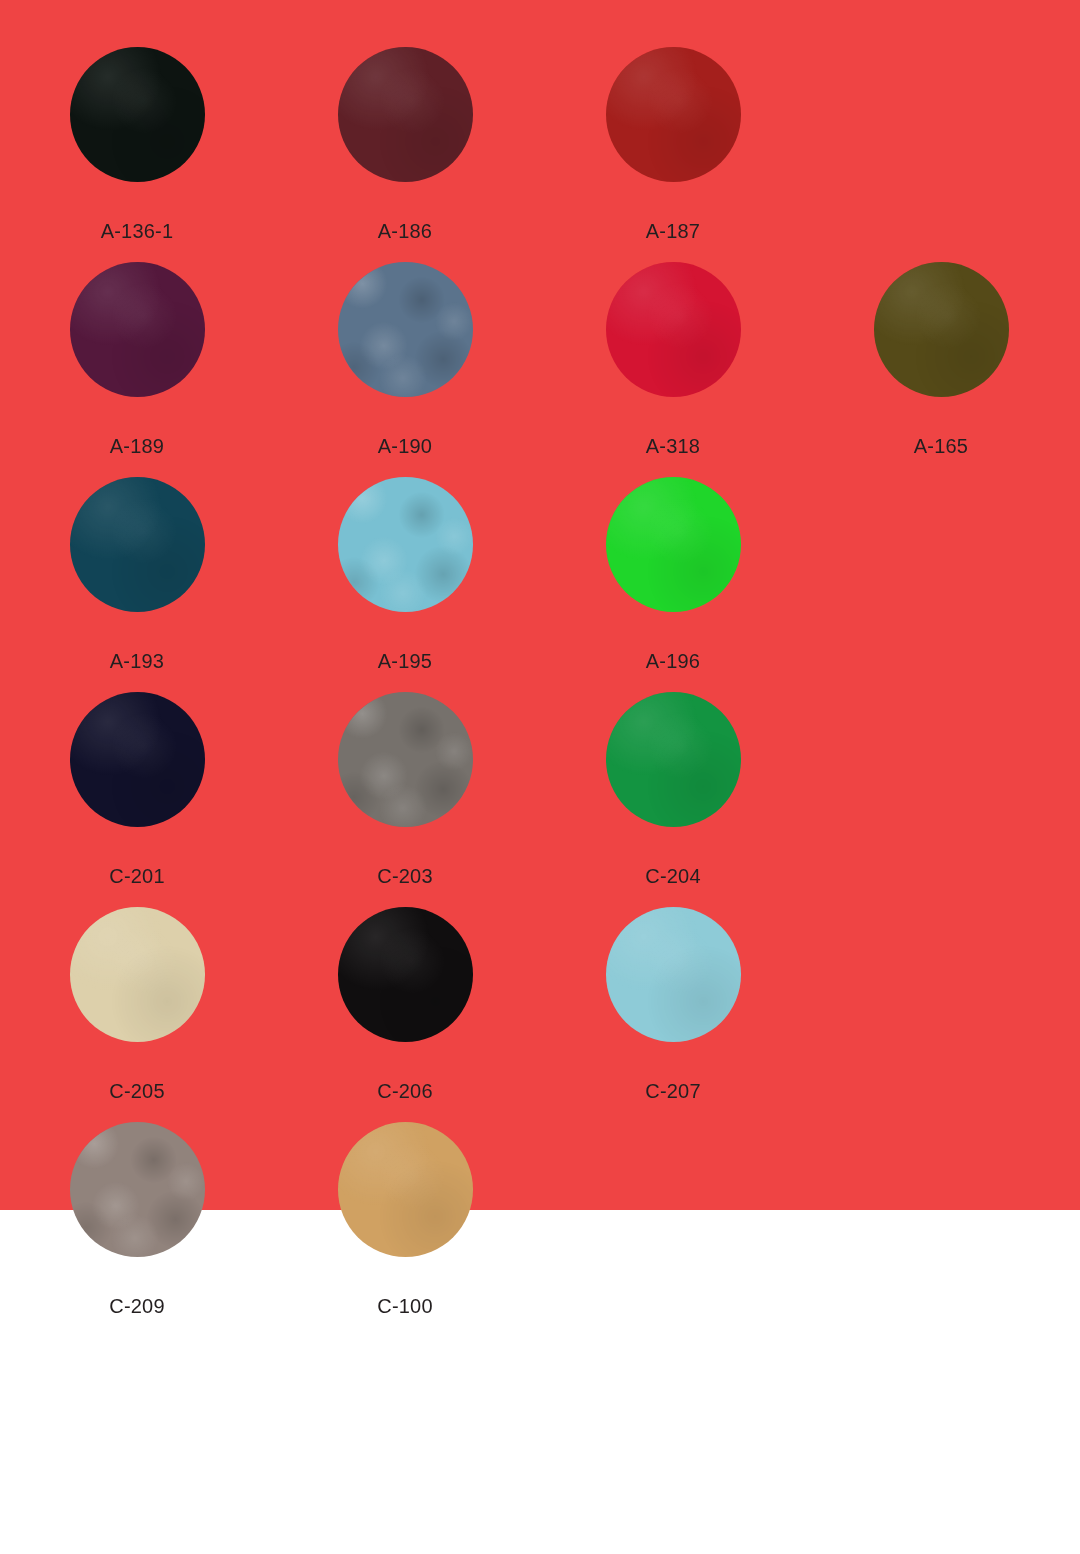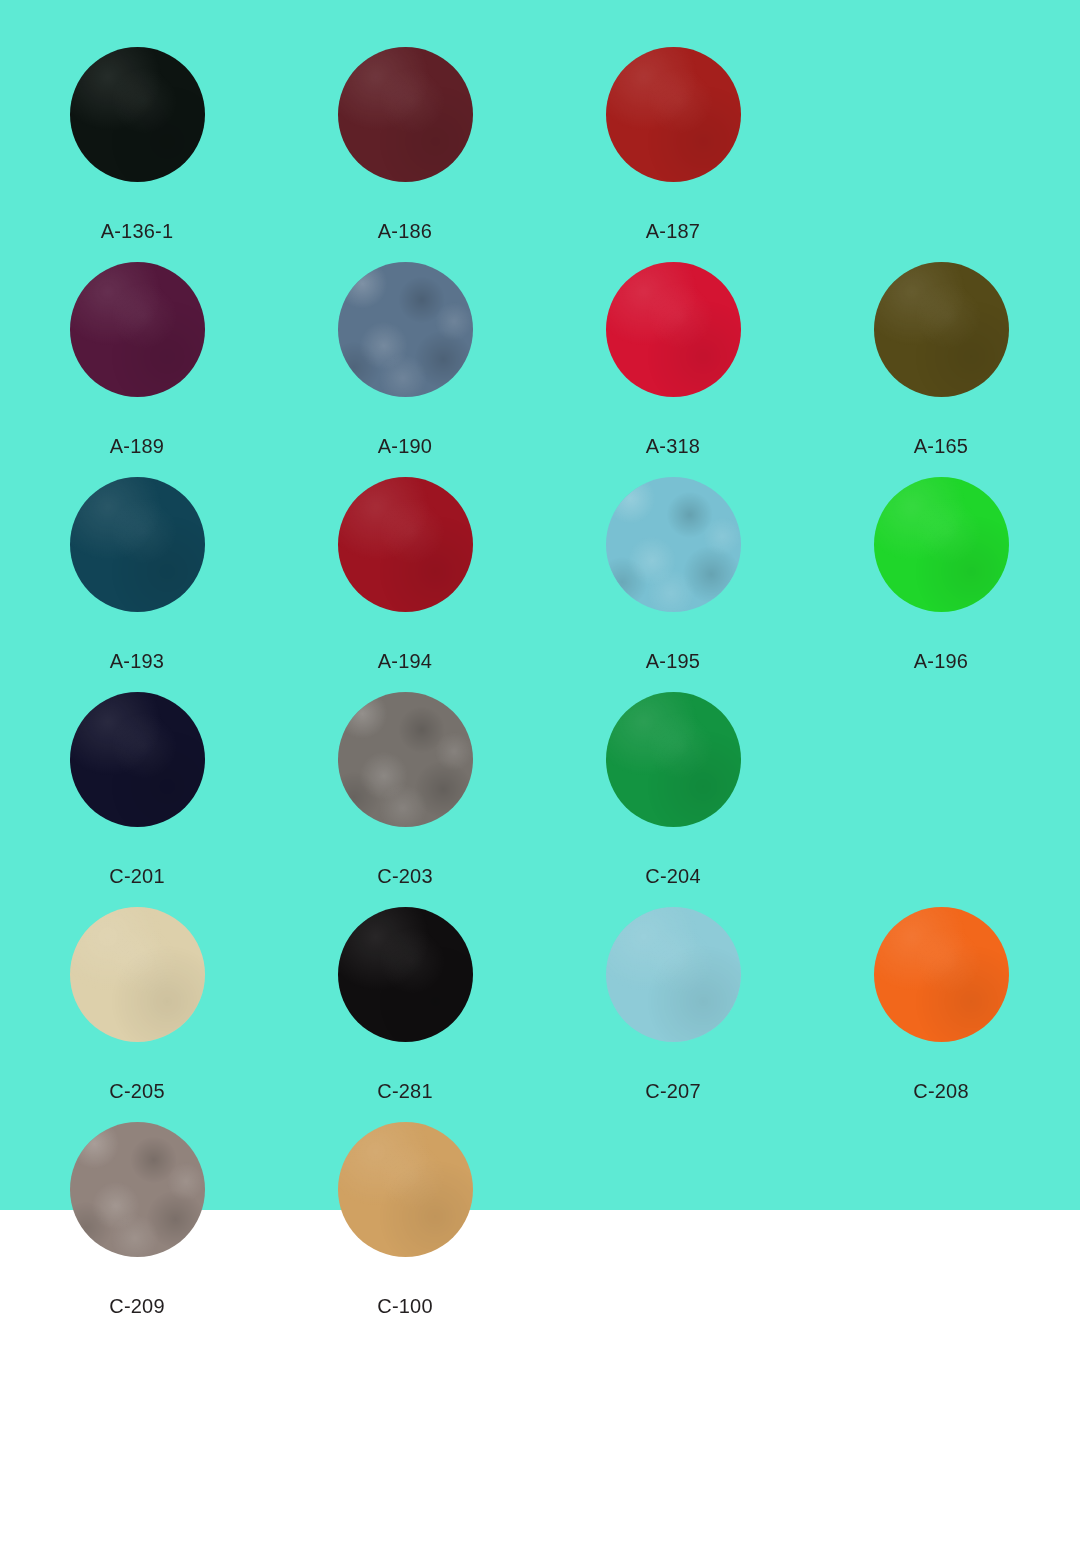--- a/index.html
+++ b/index.html
@@ -14,21 +14,21 @@
     height: 1554px;
     font-family: "Liberation Sans", "DejaVu Sans", sans-serif;
     overflow: hidden;
   }
 
   #swatch-sheet {
     box-sizing: border-box;
     width: 1080px;
     height: 1210px;
     padding: 47px 0 0 0;
-    background: #5eead4;
+    background: #ef4444;
   }
 
   .swatch-row {
     display: flex;
     flex-direction: row;
     justify-content: flex-start;
     align-items: flex-start;
     height: 215px;
   }
 
@@ -122,24 +122,20 @@
         <div class="swatch-disc" style="background: rgb(85, 74, 24);"></div>
         <div class="swatch-label">A-165</div>
       </div>
     </div>
     <div class="swatch-row">
       <div class="swatch-cell">
         <div class="swatch-disc" style="background: rgb(17, 68, 86);"></div>
         <div class="swatch-label">A-193</div>
       </div>
       <div class="swatch-cell">
-        <div class="swatch-disc" style="background: rgb(157, 20, 33);"></div>
-        <div class="swatch-label">A-194</div>
-      </div>
-      <div class="swatch-cell">
         <div class="swatch-disc textured" style="background: rgb(121, 192, 210);"></div>
         <div class="swatch-label">A-195</div>
       </div>
       <div class="swatch-cell">
         <div class="swatch-disc" style="background: rgb(31, 214, 42);"></div>
         <div class="swatch-label">A-196</div>
       </div>
     </div>
     <div class="swatch-row">
       <div class="swatch-cell">
@@ -155,29 +151,25 @@
         <div class="swatch-label">C-204</div>
       </div>
     </div>
     <div class="swatch-row">
       <div class="swatch-cell">
         <div class="swatch-disc" style="background: rgb(221, 208, 171);"></div>
         <div class="swatch-label">C-205</div>
       </div>
       <div class="swatch-cell">
         <div class="swatch-disc" style="background: rgb(16, 14, 15);"></div>
-        <div class="swatch-label">C-281</div>
+        <div class="swatch-label">C-206</div>
       </div>
       <div class="swatch-cell">
         <div class="swatch-disc" style="background: rgb(142, 203, 215);"></div>
         <div class="swatch-label">C-207</div>
-      </div>
-      <div class="swatch-cell">
-        <div class="swatch-disc" style="background: rgb(242, 103, 27);"></div>
-        <div class="swatch-label">C-208</div>
       </div>
     </div>
     <div class="swatch-row">
       <div class="swatch-cell">
         <div class="swatch-disc textured" style="background: rgb(145, 131, 124);"></div>
         <div class="swatch-label">C-209</div>
       </div>
       <div class="swatch-cell">
         <div class="swatch-disc" style="background: rgb(208, 161, 98);"></div>
         <div class="swatch-label">C-100</div>

